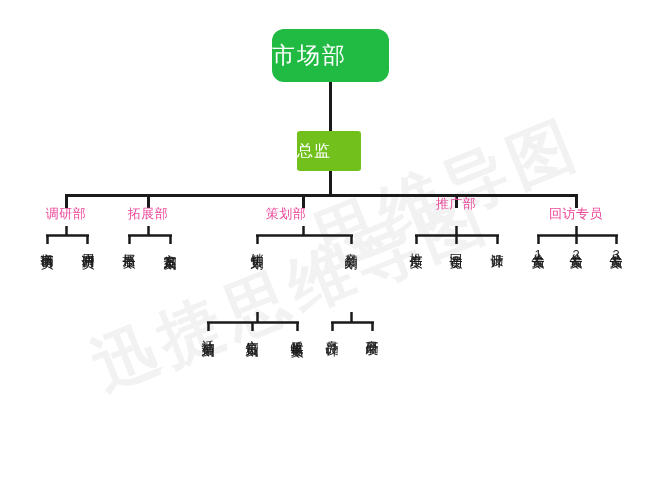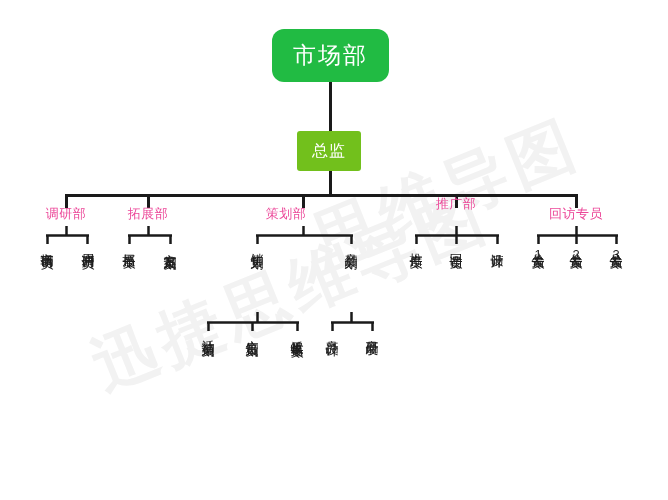--- a/index.html
+++ b/index.html
@@ -57,21 +57,20 @@
   }
   .lines line, .lines path { stroke: #1a1a1a; fill: none; }
 
   
   .box {
     position: absolute;
     z-index: 3;
     box-sizing: border-box;
     display: flex;
     align-items: center;
-    justify-content: center;
     color: #ffffff;
     border-radius: 10px;
   }
   .box-root {
     left: 272px;
     top: 29px;
     width: 117px;
     height: 53px;
     background: #21bb43;
     font-size: 23px;

